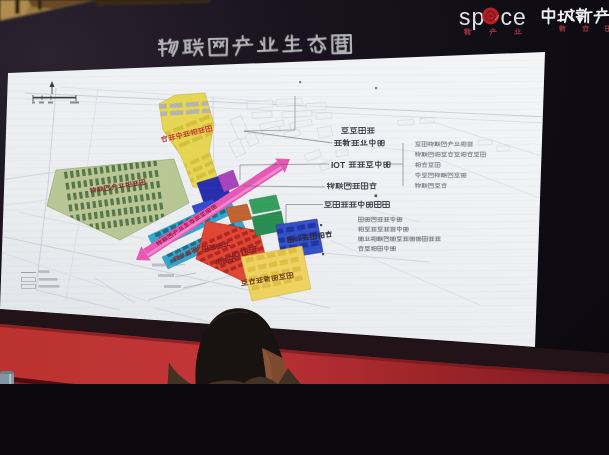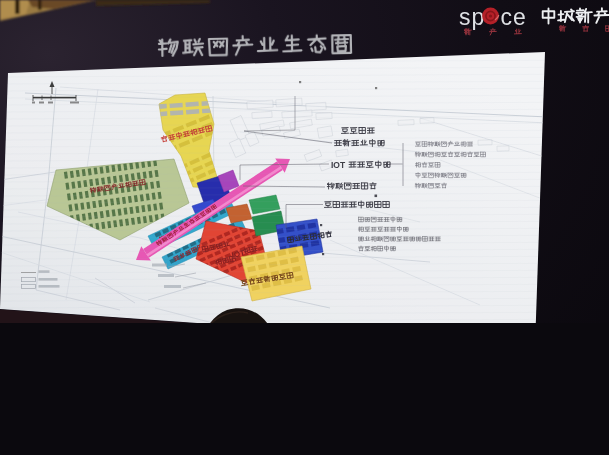--- a/index.html
+++ b/index.html
@@ -1,15 +1,15 @@
 <!DOCTYPE html>
 <html><head><meta charset="utf-8"><style>
 html,body{margin:0;padding:0;background:#0b090e;overflow:hidden}
 *{font-family:"Liberation Sans",sans-serif}
-#c{position:relative;width:609px;height:323px;overflow:hidden}
+#c{position:relative;width:609px;height:384px;overflow:hidden}
 </style></head><body>
 <div id="c">
 <svg width="609" height="455" viewBox="0 0 609 455">
 <defs>
 <radialGradient id="wall" cx="0.08" cy="0.12" r="1.25">
           <stop offset="0" stop-color="#2b2330"></stop>
           <stop offset="0.3" stop-color="#1a1420"></stop>
           <stop offset="0.6" stop-color="#110d15"></stop>
           <stop offset="1" stop-color="#09070c"></stop>
         </radialGradient>

